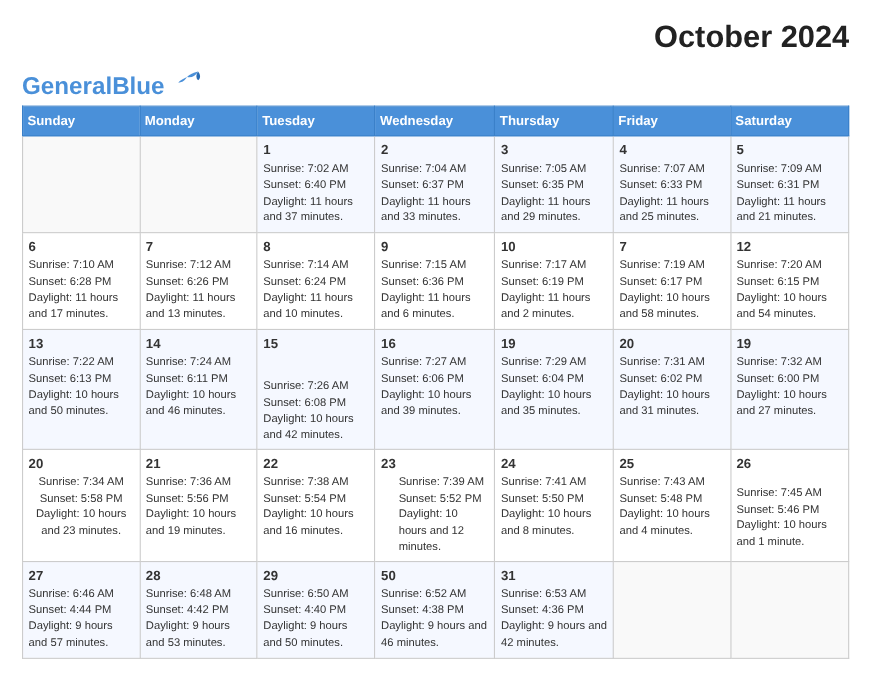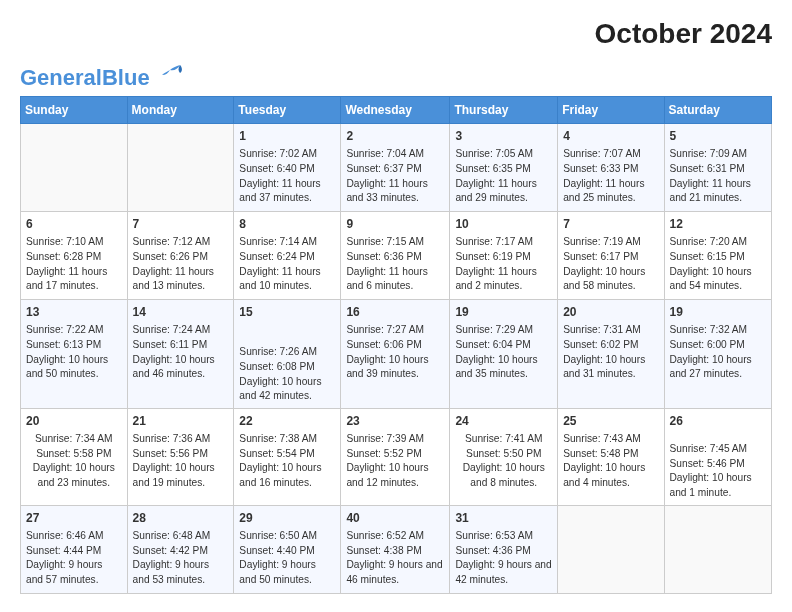--- a/index.html
+++ b/index.html
@@ -258,27 +258,27 @@
 Daylight: 10 hours and 19 minutes.</div>
           </td>
           <td>
             <span class="day-num">22</span>
             <div class="day-info" style="white-space: pre-line;">Sunrise: 7:38 AM
 Sunset: 5:54 PM
 Daylight: 10 hours and 16 minutes.</div>
           </td>
           <td>
             <span class="day-num">23</span>
-            <div class="day-info" style="white-space: pre-line;">Sunrise: 7:39 AM
+            <div class="day-info" style="white-space: pre-line; margin-left: 16px;">Sunrise: 7:39 AM
 Sunset: 5:52 PM
 Daylight: 10 hours and 12 minutes.</div>
           </td>
           <td>
             <span class="day-num">24</span>
-            <div class="day-info" style="white-space: pre-line; text-align: center;">Sunrise: 7:41 AM
+            <div class="day-info" style="white-space: pre-line;">Sunrise: 7:41 AM
 Sunset: 5:50 PM
 Daylight: 10 hours and 8 minutes.</div>
           </td>
           <td>
             <span class="day-num">25</span>
             <div class="day-info" style="white-space: pre-line;">Sunrise: 7:43 AM
 Sunset: 5:48 PM
 Daylight: 10 hours and 4 minutes.</div>
           </td>
           <td>
@@ -301,21 +301,21 @@
 Sunset: 4:42 PM
 Daylight: 9 hours and 53 minutes.</div>
           </td>
           <td>
             <span class="day-num">29</span>
             <div class="day-info" style="white-space: pre-line;">Sunrise: 6:50 AM
 Sunset: 4:40 PM
 Daylight: 9 hours and 50 minutes.</div>
           </td>
           <td>
-            <span class="day-num">40</span>
+            <span class="day-num">50</span>
             <div class="day-info" style="white-space: pre-line;">Sunrise: 6:52 AM
 Sunset: 4:38 PM
 Daylight: 9 hours and 46 minutes.</div>
           </td>
           <td>
             <span class="day-num">31</span>
             <div class="day-info" style="white-space: pre-line;">Sunrise: 6:53 AM
 Sunset: 4:36 PM
 Daylight: 9 hours and 42 minutes.</div>
           </td>

